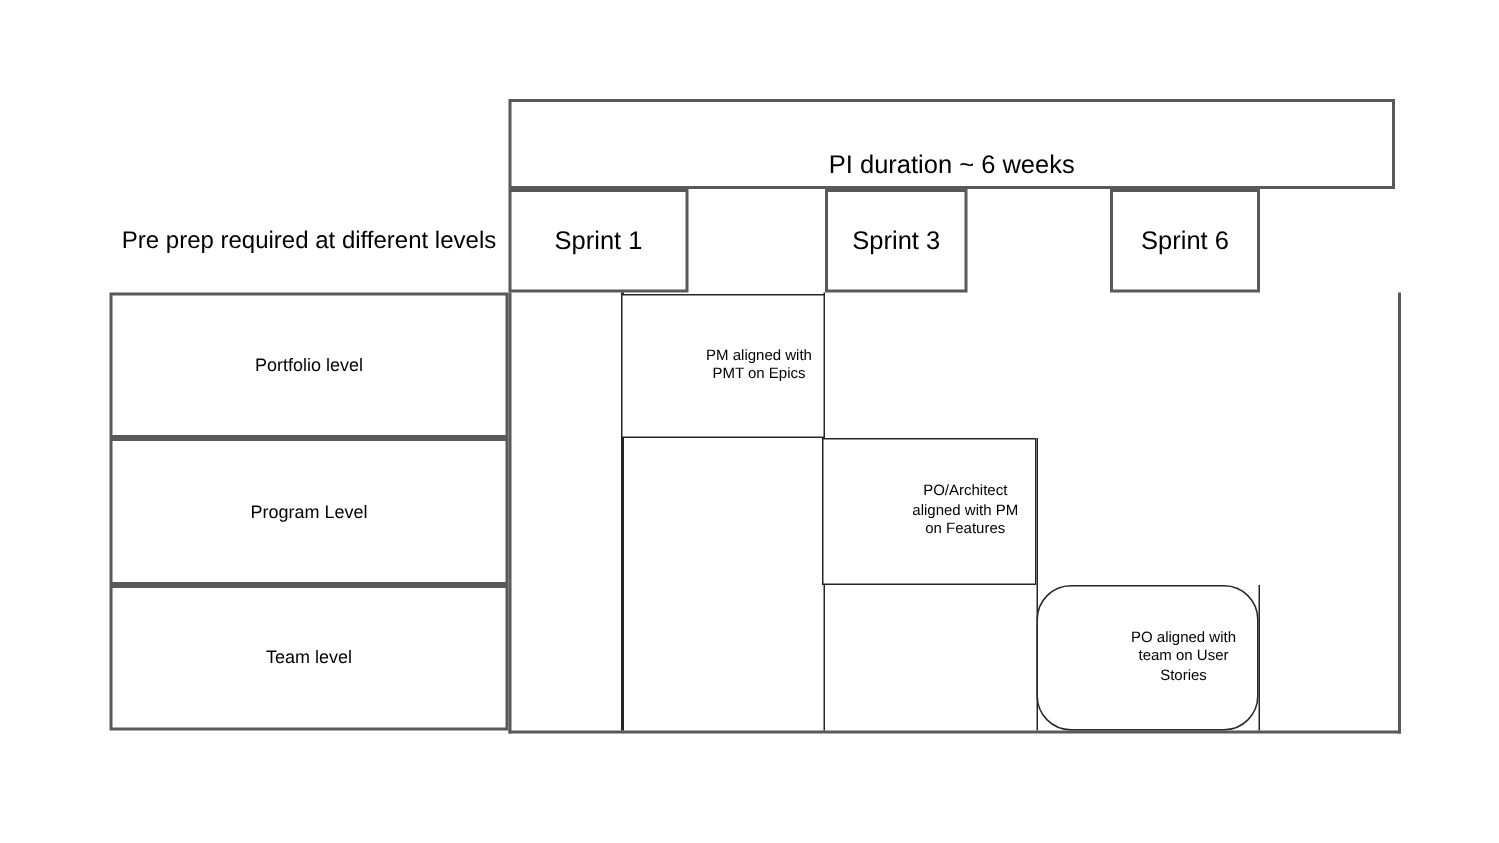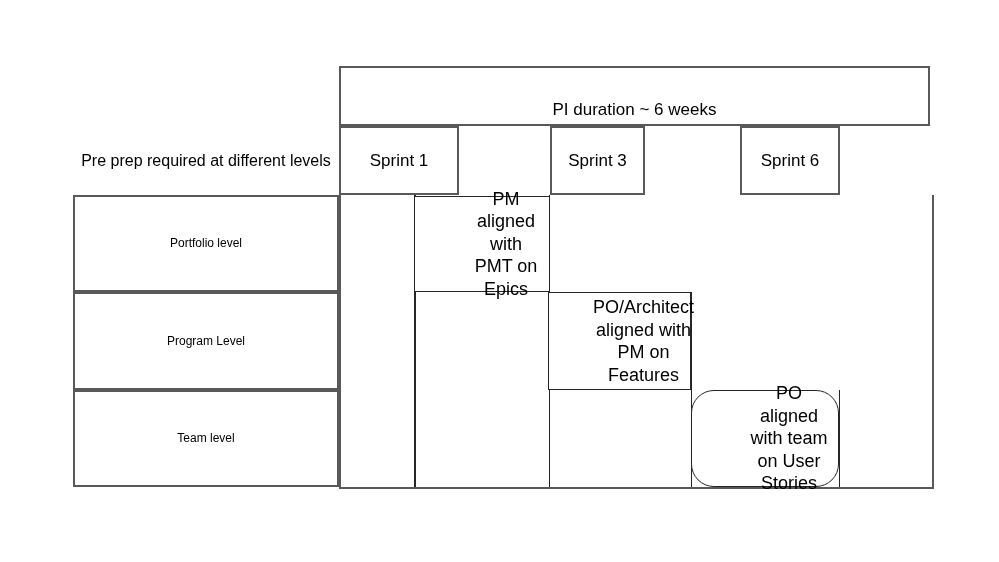--- a/index.html
+++ b/index.html
@@ -63,21 +63,21 @@
 
   
   .body-frame {
     border: 2px solid #595959;
     border-top: none;
   }
 
   
   .callout {
     border: 1.5px solid #262626;
-    font-size: 18px;
+    font-size: 10px;
     z-index: 5;
     padding-left: 48px;
   }
   .rule-v {
     position: absolute;
     background: #595959;
     width: 2px;
   }
   .rule-v.thin { background: #262626; width: 1.5px; }
 </style>

